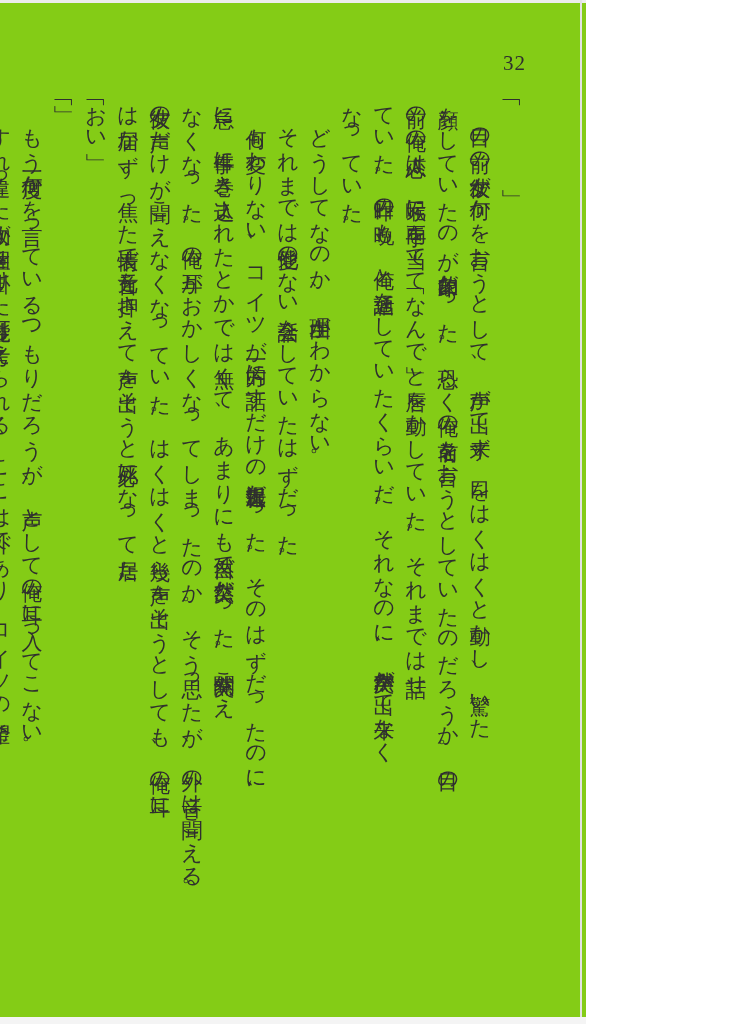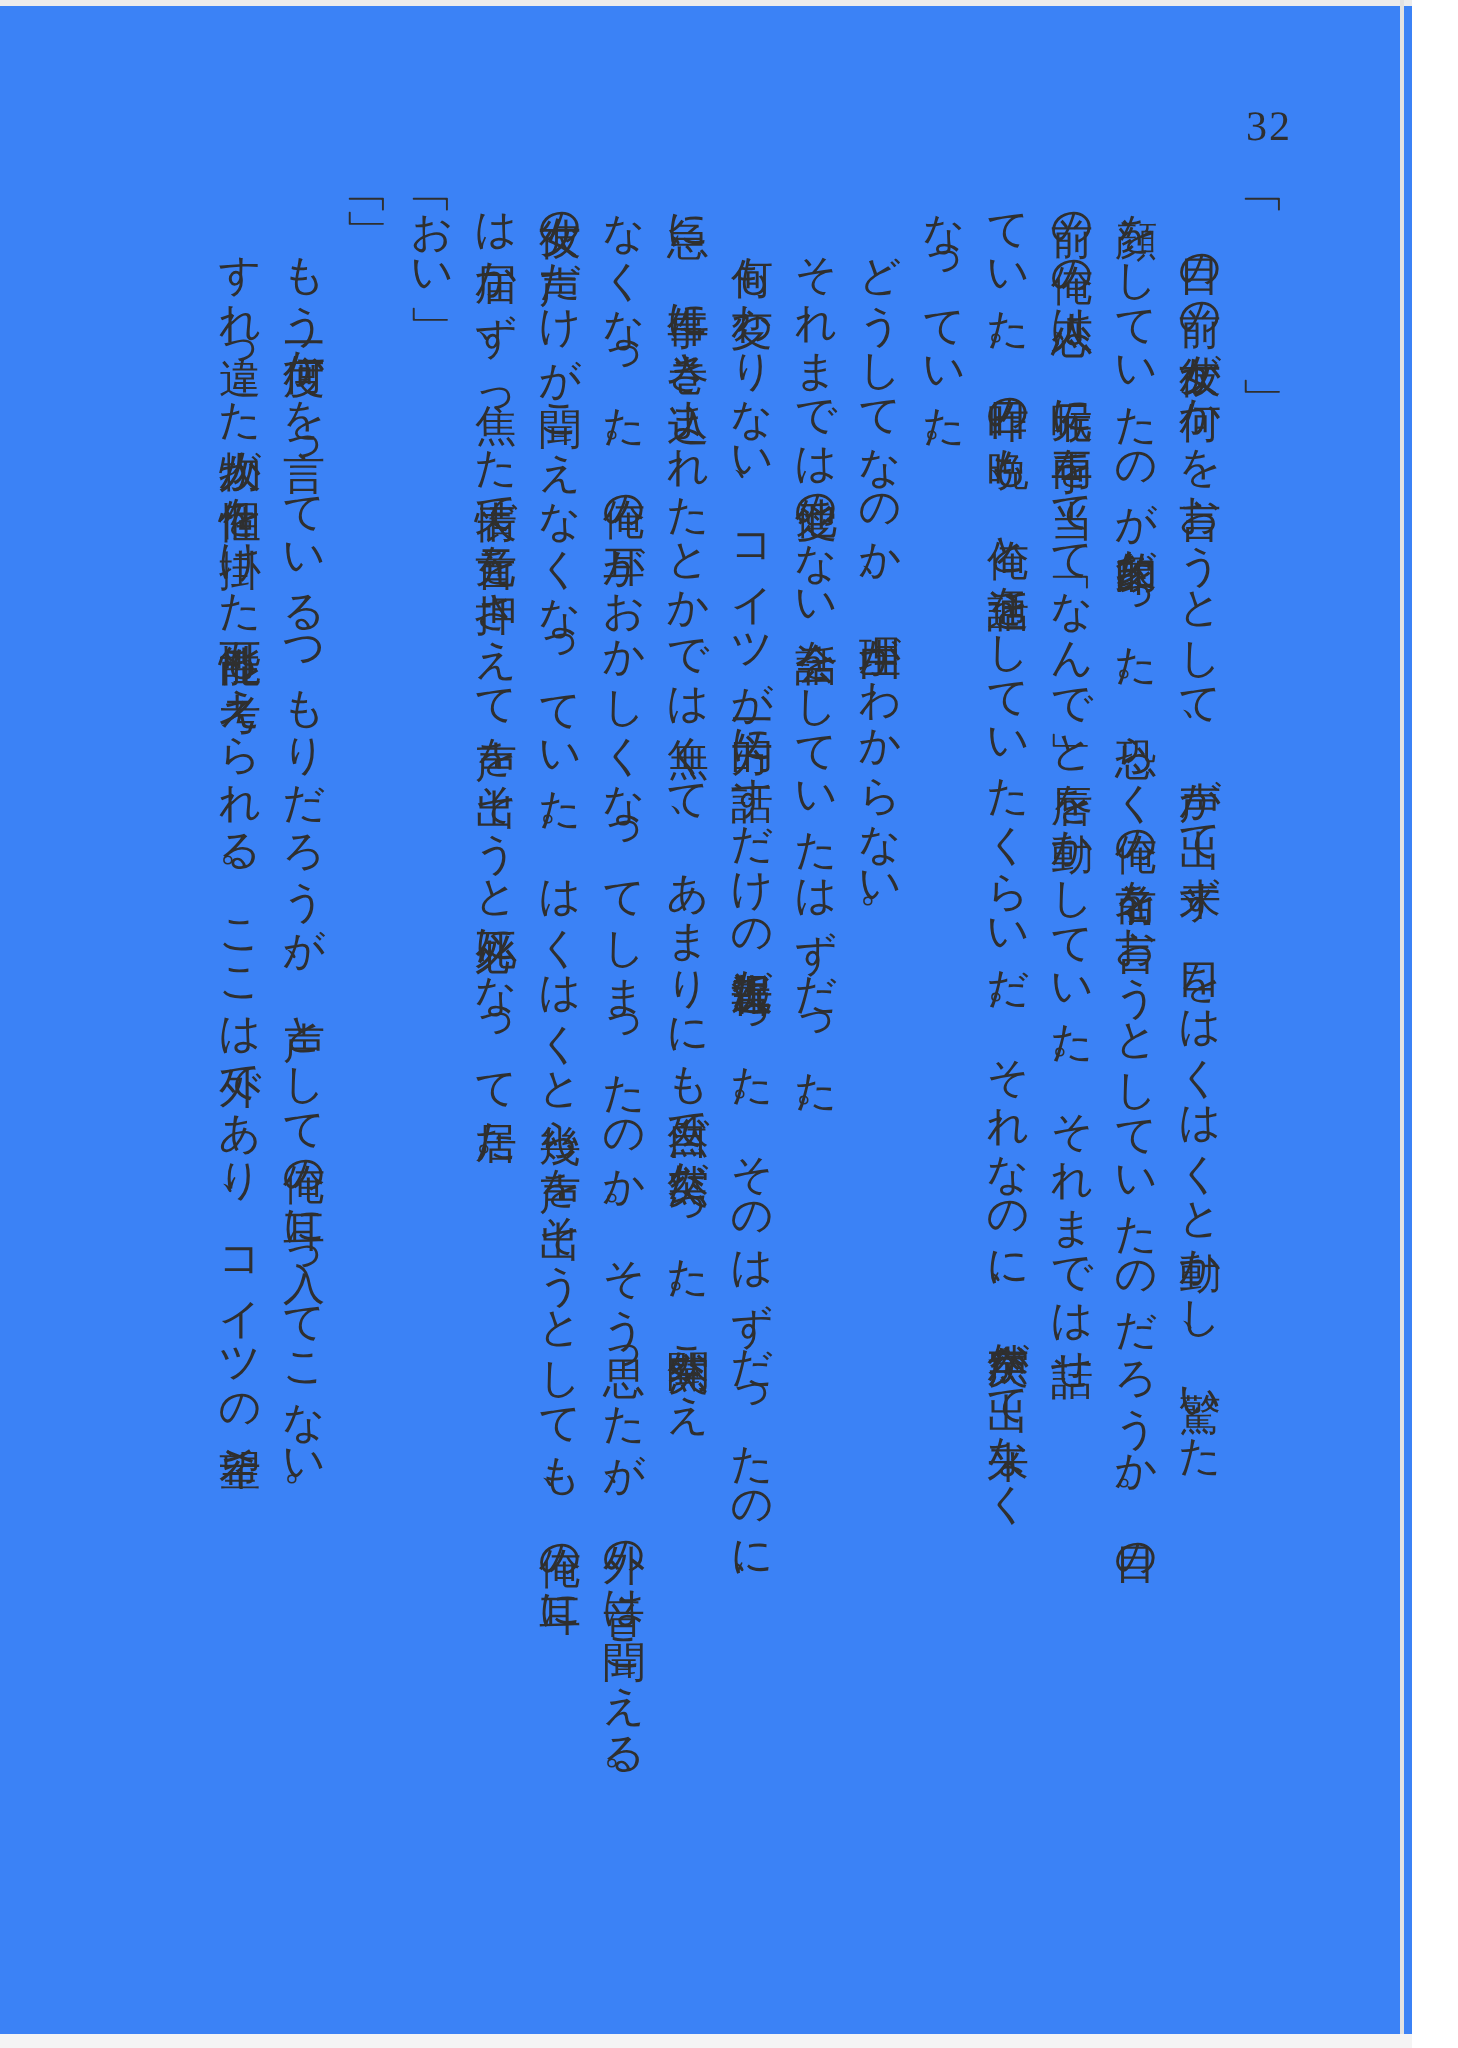--- a/index.html
+++ b/index.html
@@ -2,23 +2,23 @@
 <html lang="ja"><head>
 <meta charset="utf-8">
 <style>
   html, body {
     margin: 0;
     padding: 0;
     background: #ffffff;
   }
   .page {
     position: relative;
-    width: 706px;
+    width: 586px;
     height: 1024px;
-    background: #3b82f6;
+    background: #84cc16;
     overflow: hidden;
     font-family: "Liberation Serif", "DejaVu Serif", serif;
     color: #2f2f2f;
   }
   
   .edge-top {
     position: absolute;
     top: 0; left: 0; right: 0;
     height: 3px;
     background: #ececec;

